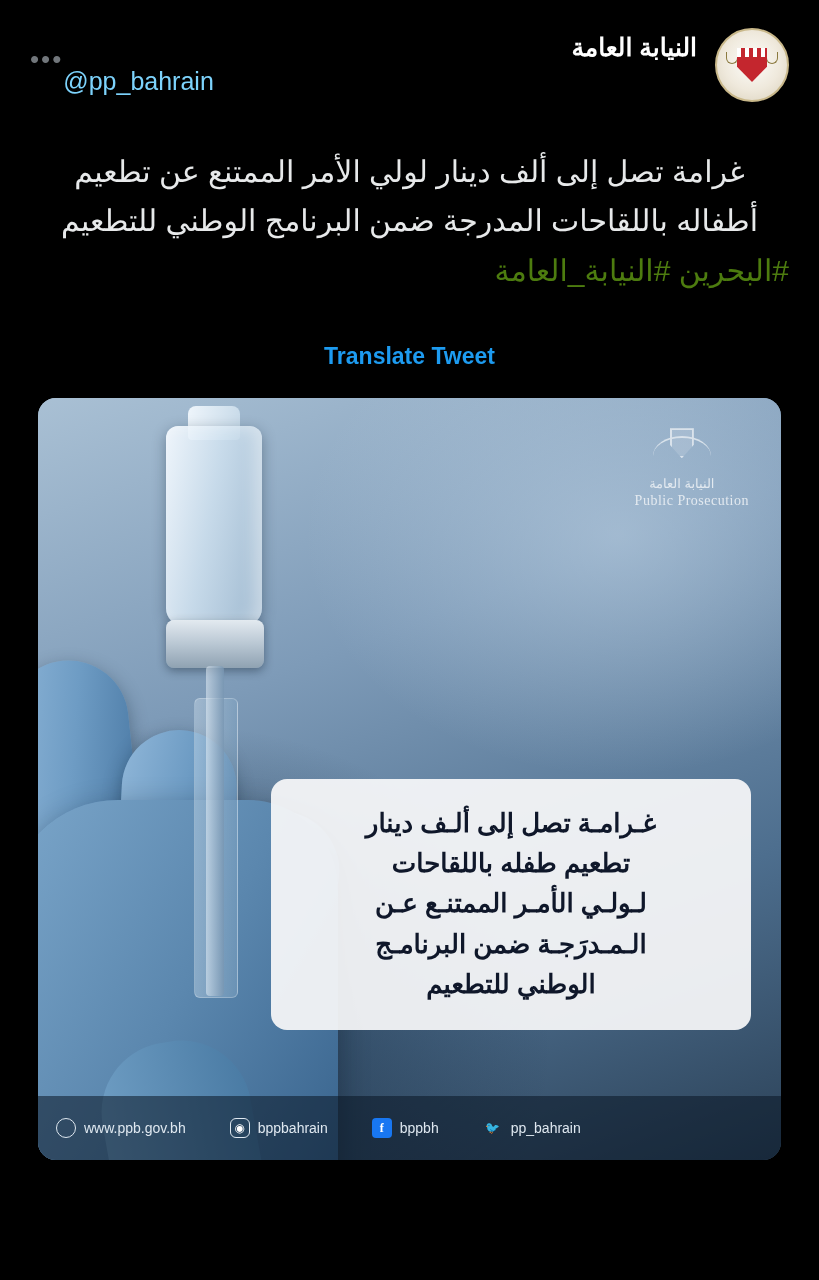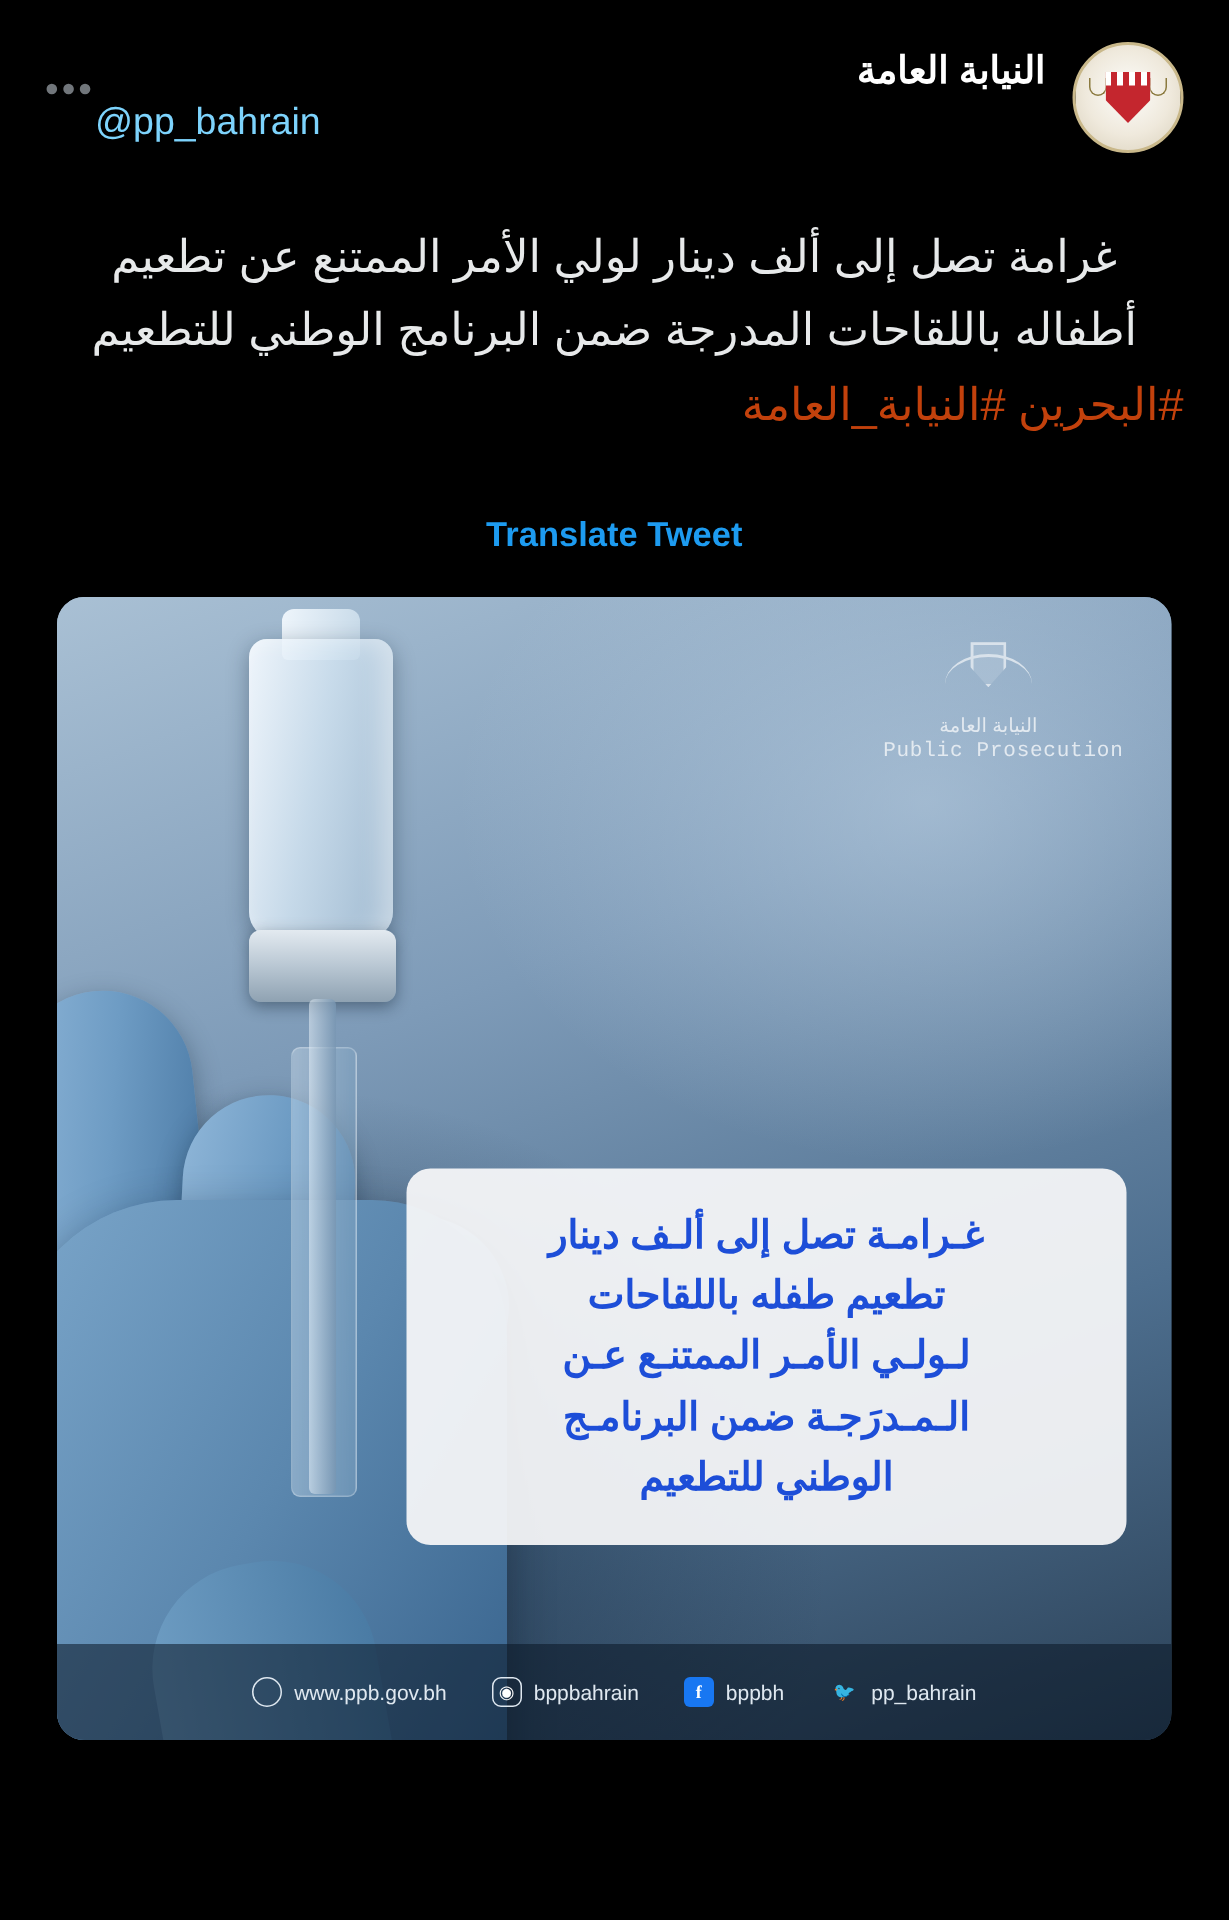--- a/index.html
+++ b/index.html
@@ -104,21 +104,21 @@
   .tweet-text {
     color: #e7e9ea;
     font-size: 30px;
     line-height: 1.62;
     padding: 18px 30px 0 30px;
     direction: rtl;
     text-align: center;
     letter-spacing: 0;
   }
   .hashtags {
-    color: #c2410c;
+    color: #4d7c0f;
     font-size: 30px;
     line-height: 1.6;
     padding: 2px 30px 0 16px;
     direction: rtl;
     text-align: right;
     cursor: pointer;
   }
 
   .translate {
     color: #1d9bf0;
@@ -271,59 +271,58 @@
     height: 18px;
     border-top: 2px solid #dfe7ee;
     border-radius: 50% 50% 0 0 / 100% 100% 0 0;
   }
   .media-logo .ar {
     font-size: 13px;
     letter-spacing: 3px;
     direction: rtl;
   }
   .media-logo .en {
-    font-family: Liberation Mono, monospace;
+    font-family: Liberation Serif, serif;
     font-size: 14px;
     letter-spacing: 0.5px;
     margin-top: 2px;
     margin-left: 20px;
   }
 
   
   .caption-panel {
     position: absolute;
     right: 30px;
     bottom: 130px;
     width: 480px;
     background: rgba(247,248,249,0.93);
     border-radius: 16px;
     padding: 24px 26px 26px 26px;
     direction: rtl;
     text-align: center;
   }
   .caption-panel p {
-    color: #1d4ed8;
+    color: #0f172a;
     font-size: 26px;
     font-weight: bold;
     line-height: 1.55;
     letter-spacing: 1px;
   }
 
   
   .social-bar {
     position: absolute;
     left: 0;
     right: 0;
     bottom: 0;
     height: 64px;
     background: rgba(10,22,36,0.55);
     display: flex;
     align-items: center;
-    justify-content: center;
-    gap: 30px;
+    gap: 44px;
     direction: ltr;
     padding: 0 18px;
   }
   .social-item {
     display: flex;
     align-items: center;
     gap: 8px;
     color: #dfe8f0;
     font-size: 14px;
     cursor: pointer;

